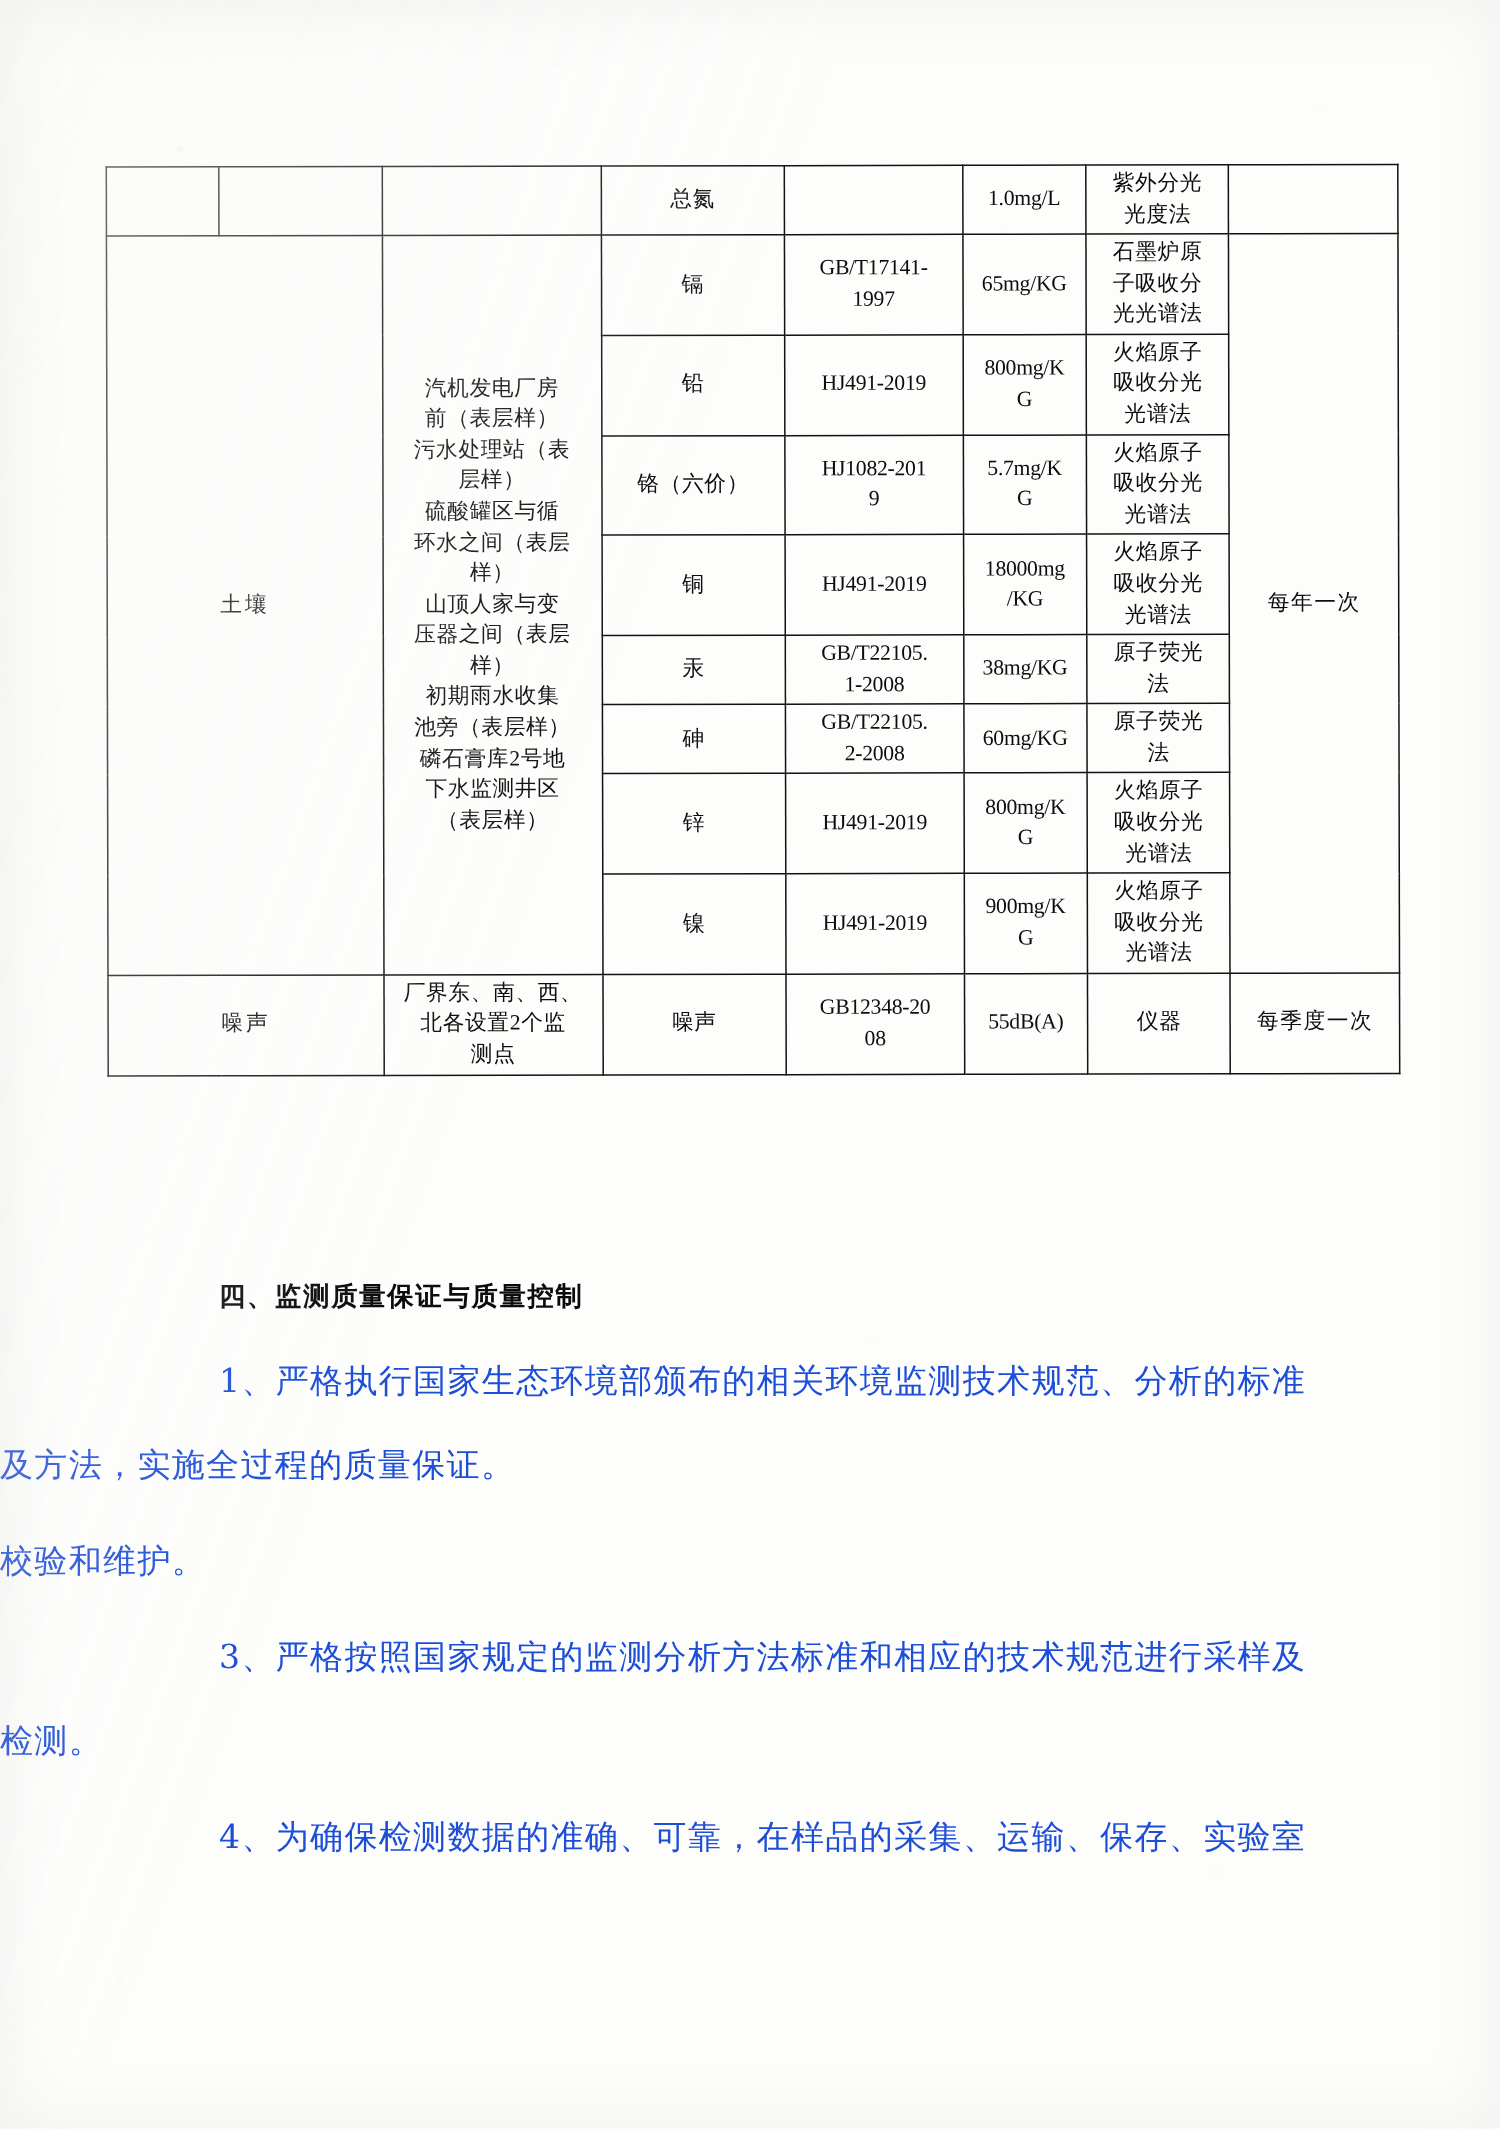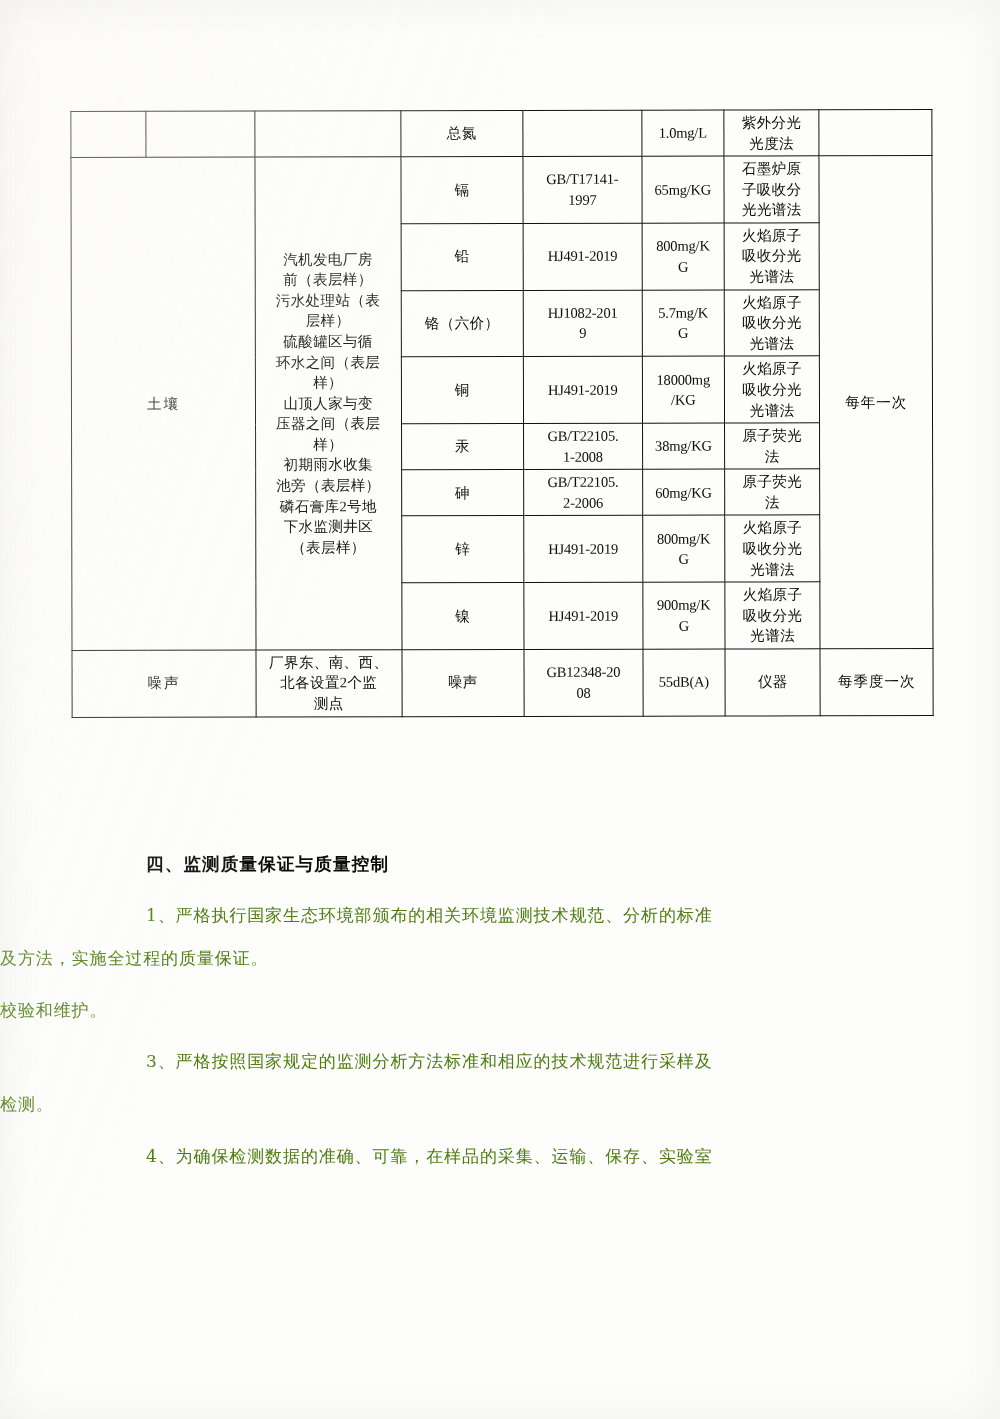--- a/index.html
+++ b/index.html
@@ -114,22 +114,22 @@
     margin: 0 0 18px 146px;
     font-size: 17.5px;
     font-weight: bold;
     color: #0b0b0b;
     letter-spacing: 1.2px;
     font-family: "DejaVu Serif", "Liberation Serif", serif;
   }
   .para {
     margin: 0 0 8px 0;
     padding: 0;
-    color: #4d7c0f;
-    font-size: 17px;
+    color: #1d4ed8;
+    font-size: 22px;
     letter-spacing: 0.9px;
     line-height: 2.55;
     font-family: "DejaVu Serif", "Liberation Serif", serif;
   }
   .para .ln {
     display: block;
   }
   .para .ln.first { margin-left: 146px; }
   .para .ln.cont  { }
 </style>
@@ -255,21 +255,21 @@
       <td class="cn">
         <div>原子荧光</div>
         <div>法</div>
       </td>
     </tr>
 
     <tr>
       <td class="cn">砷</td>
       <td class="ascii">
         <div>GB/T22105.</div>
-        <div>2-2006</div>
+        <div>2-2008</div>
       </td>
       <td class="ascii">60mg/KG</td>
       <td class="cn">
         <div>原子荧光</div>
         <div>法</div>
       </td>
     </tr>
 
     <tr>
       <td class="cn">锌</td>

